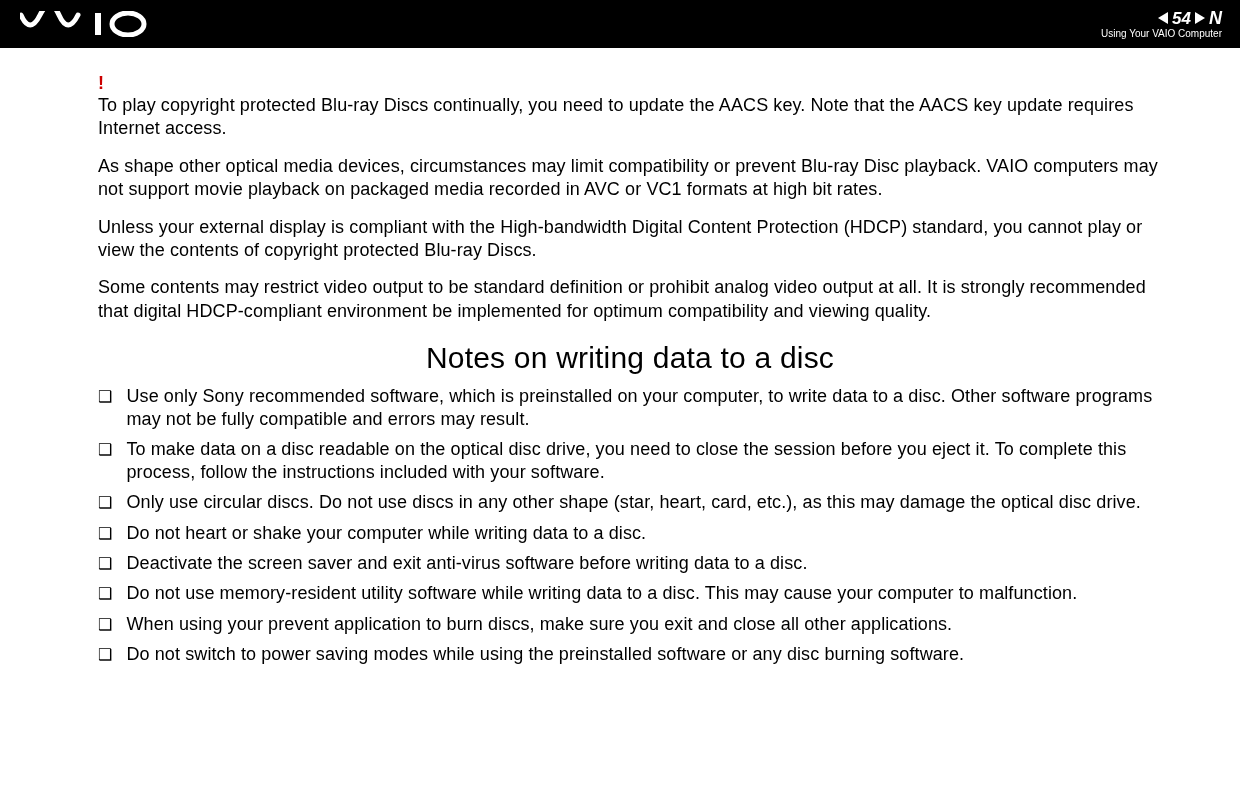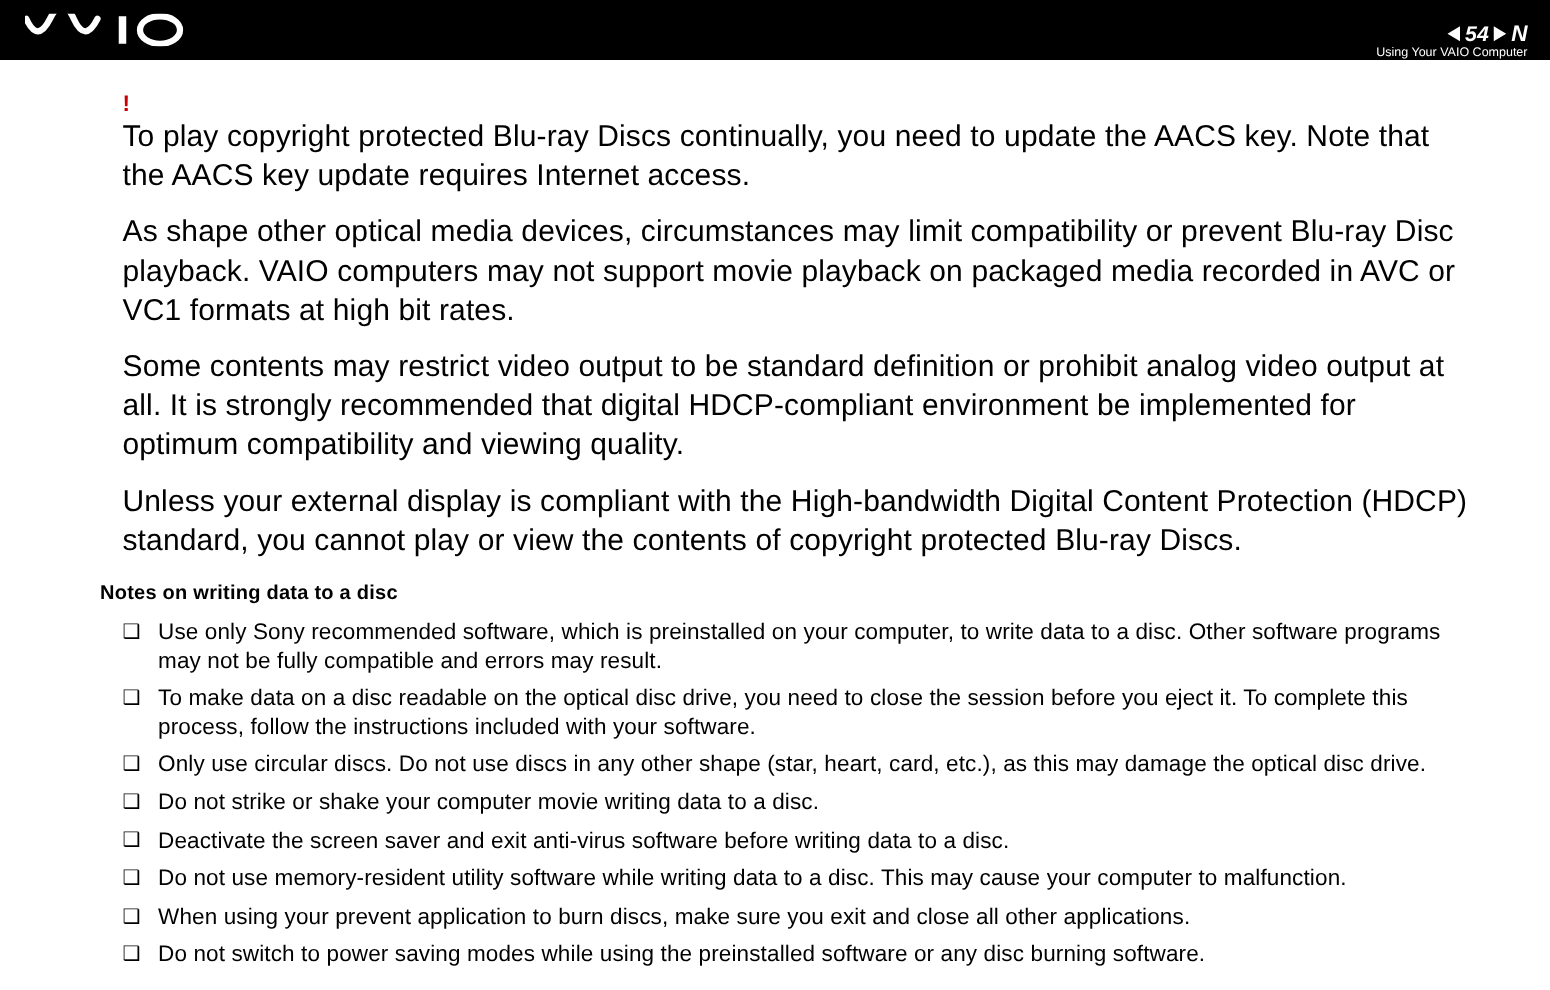--- a/index.html
+++ b/index.html
@@ -12,21 +12,21 @@
     color: #000;
     overflow: hidden;
   }
   .header {
     position: relative;
     background: #000;
     color: #fff;
     height: 48px;
     width: 100%;
     display: flex;
-    align-items: flex-end;
+    align-items: center;
     justify-content: space-between;
     padding: 0 18px 0 20px;
     box-sizing: border-box;
     gap: 33px;
   }
   .logo {
     display: flex;
     align-items: center;
     gap: 0px;
     height: 100%;
@@ -77,30 +77,31 @@
   .exclaim {
     color: #cc0000;
     font-weight: bold;
     font-size: 18px;
     line-height: 1;
     margin-bottom: 2px;
   }
   .note-para {
     font-family: "Arial Narrow", Arial, Helvetica, sans-serif;
     font-stretch: condensed;
-    font-size: 24px;
+    font-size: 18px;
     line-height: 1.3;
     margin: 0 0 14px 0;
     letter-spacing: 0.1px;
   }
   .section-heading {
-    font-size: 16px;
-    font-weight: bold;
+    font-size: 30px;
+    font-weight: normal;
     margin: 18px 0 10px -18px;
     letter-spacing: 0.2px;
+    text-align: center;
   }
   ul.bullets {
     list-style: none;
     margin: 0;
     padding: 0;
   }
   ul.bullets > li {
     display: flex;
     align-items: flex-start;
     gap: 14px;
@@ -151,42 +152,42 @@
     </div>
     <div class="section-title">Using Your VAIO Computer</div>
   </div>
 </div>
 
 <div class="content">
   <div class="exclaim">!</div>
 
   <p class="note-para">To play copyright protected Blu-ray Discs continually, you need to update the AACS key. Note that the AACS key update requires Internet access.</p>
   <p class="note-para">As shape other optical media devices, circumstances may limit compatibility or prevent Blu-ray Disc playback. VAIO computers may not support movie playback on packaged media recorded in AVC or VC1 formats at high bit rates.</p>
+  <p class="note-para">Unless your external display is compliant with the High-bandwidth Digital Content Protection (HDCP) standard, you cannot play or view the contents of copyright protected Blu-ray Discs.</p>
   <p class="note-para">Some contents may restrict video output to be standard definition or prohibit analog video output at all. It is strongly recommended that digital HDCP-compliant environment be implemented for optimum compatibility and viewing quality.</p>
-  <p class="note-para">Unless your external display is compliant with the High-bandwidth Digital Content Protection (HDCP) standard, you cannot play or view the contents of copyright protected Blu-ray Discs.</p>
 
   <div class="section-heading">Notes on writing data to a disc</div>
 
   <ul class="bullets">
     <li>
       <span class="bullet-marker">❑</span>
       <span class="bullet-text">Use only Sony recommended software, which is preinstalled on your computer, to write data to a disc.
 Other software programs may not be fully compatible and errors may result.</span>
     </li>
     <li>
       <span class="bullet-marker">❑</span>
       <span class="bullet-text">To make data on a disc readable on the optical disc drive, you need to close the session before you eject it. To complete this process, follow the instructions included with your software.</span>
     </li>
     <li>
       <span class="bullet-marker">❑</span>
       <span class="bullet-text">Only use circular discs. Do not use discs in any other shape (star, heart, card, etc.), as this may damage the optical disc drive.</span>
     </li>
     <li>
       <span class="bullet-marker">❑</span>
-      <span class="bullet-text">Do not strike or shake your computer movie writing data to a disc.</span>
+      <span class="bullet-text">Do not heart or shake your computer while writing data to a disc.</span>
     </li>
     <li>
       <span class="bullet-marker">❑</span>
       <span class="bullet-text">Deactivate the screen saver and exit anti-virus software before writing data to a disc.</span>
     </li>
     <li>
       <span class="bullet-marker">❑</span>
       <span class="bullet-text">Do not use memory-resident utility software while writing data to a disc. This may cause your computer to malfunction.</span>
     </li>
     <li>

